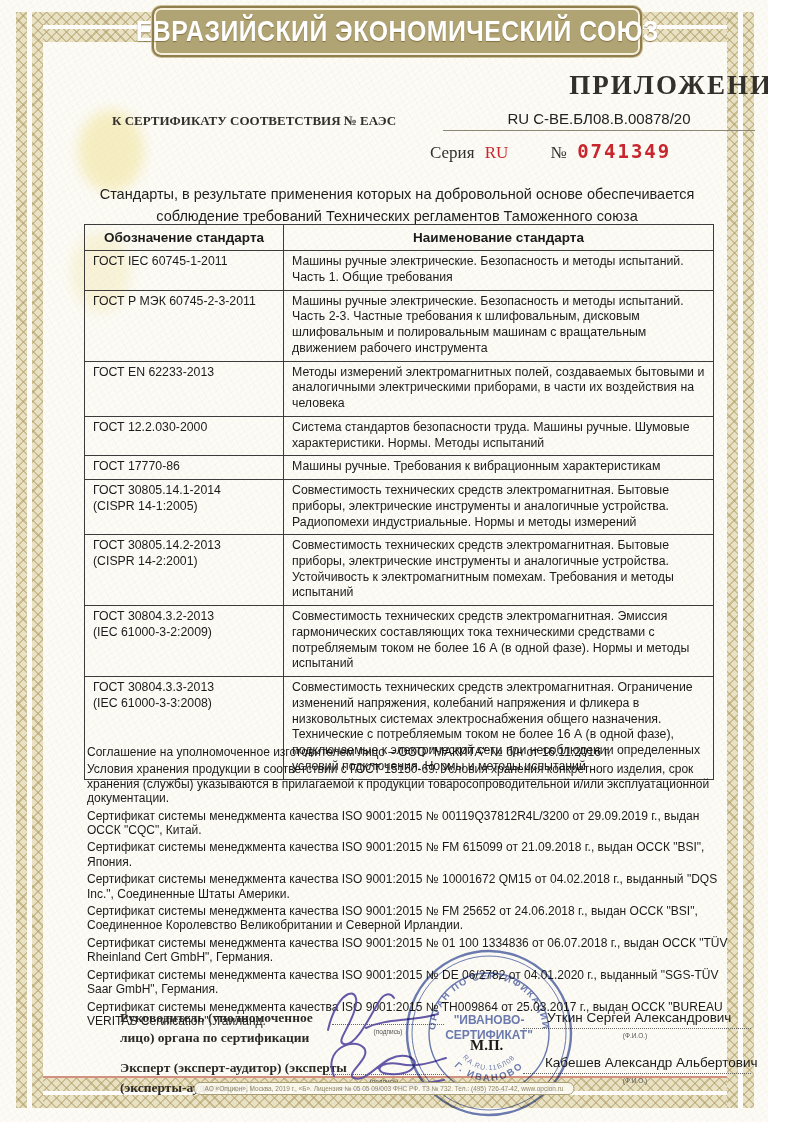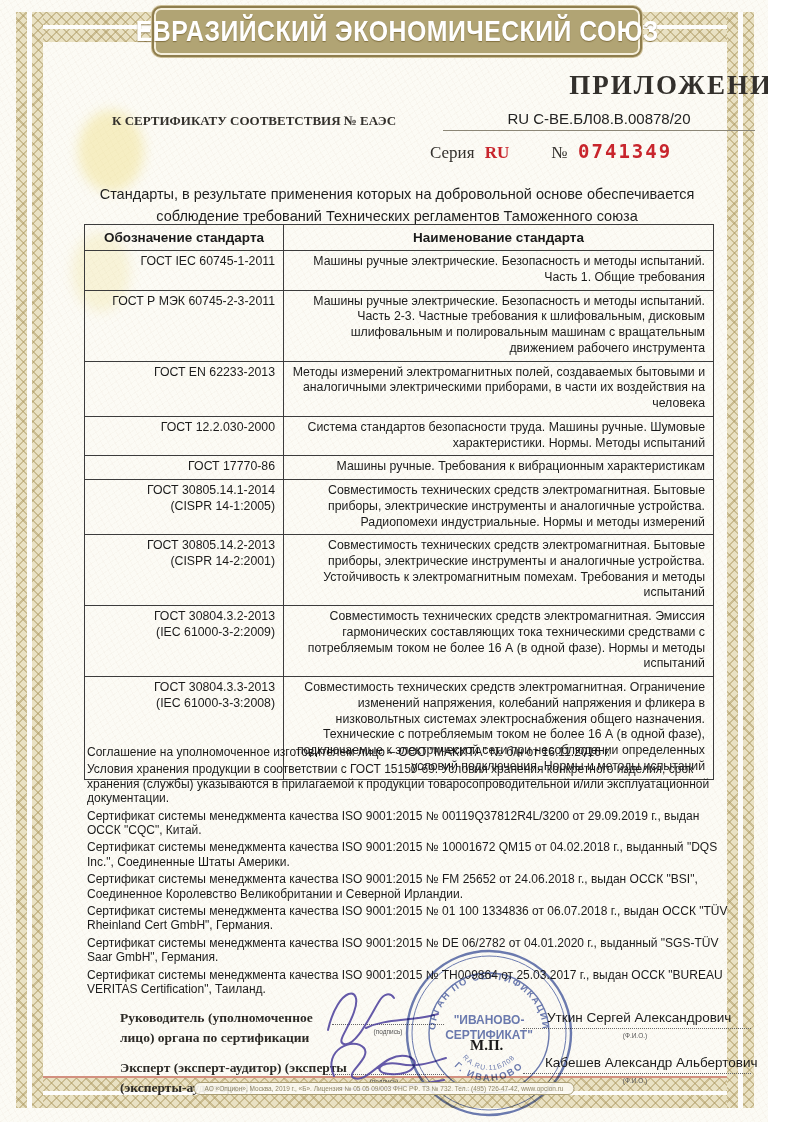--- a/index.html
+++ b/index.html
@@ -44,32 +44,32 @@
          font-family:"Liberation Serif",serif;font-weight:700;font-size:27px;
          letter-spacing:2px;color:#33302c;}
   .subtitle-row{position:absolute;left:112px;top:113px;width:660px;
          font-family:"Liberation Serif",serif;font-weight:700;font-size:13px;color:#33302c;}
   .cert-no{position:absolute;left:443px;top:110px;width:312px;
          font-family:"Liberation Sans",sans-serif;font-weight:400;font-size:15px;color:#222;
          border-bottom:1.5px solid #8b8676;padding-bottom:3px;text-align:center;}
   .series-row{position:absolute;left:430px;top:140px;width:330px;
          font-family:"Liberation Serif",serif;font-size:17px;color:#33302c;}
   .series-label{font-weight:400;}
-  .series-value{color:#c8252c;font-weight:700;margin-left:6px;}
+  .series-value{color:#c8252c;font-weight:400;margin-left:6px;}
   .num-sign{margin-left:38px;}
   .blank-number{color:#c8252c;font-family:"DejaVu Sans Mono",monospace;font-weight:700;
          letter-spacing:2px;margin-left:6px;font-size:19px;}
   
   .intro{position:absolute;left:72px;top:184px;width:650px;text-align:center;
          font-size:14.5px;line-height:1.5;color:#1e1e1e;}
   
   .std-table{position:absolute;left:84px;top:224px;width:630px;border-collapse:collapse;
          font-size:12.3px;line-height:1.28;color:#1b1b1b;}
   .std-table th,.std-table td{border:1.6px solid #3c3c3c;vertical-align:top;
-         padding:3px 8px 4px 8px;text-align:right;}
+         padding:3px 8px 4px 8px;text-align:left;}
   .std-table th{font-size:13.5px;font-weight:700;text-align:center;padding:4px 0;}
   .col-code{width:198px;}
   
   .notes{position:absolute;left:84px;top:742px;width:650px;font-size:12px;
          line-height:14.4px;color:#1b1b1b;}
   .notes p{margin:3px;}
   
   .sig-label{position:absolute;left:120px;width:228px;
          font-family:"Liberation Serif",serif;font-weight:700;font-size:13.5px;
          line-height:1.45;color:#2c2a26;}
@@ -182,20 +182,21 @@
         </td>
         <td>Совместимость технических средств электромагнитная. Ограничение изменений напряжения, колебаний напряжения и фликера в низковольтных системах электроснабжения общего назначения. Технические с потребляемым током не более 16 А (в одной фазе), подключаемые к электрической сети при несоблюдении определенных условий подключения. Нормы и методы испытаний</td>
       </tr>
     </tbody>
   </table>
 
   <div class="notes">
     <p>Соглашение на уполномоченное изготовителем лицо – ООО "МАКИТА" № б/н от 16.11.2016 г.</p>
     <p>Условия хранения продукции в соответствии с ГОСТ 15150-69. Условия хранения конкретного изделия, срок хранения (службы) указываются в прилагаемой к продукции товаросопроводительной и/или эксплуатационной документации.</p>
     <p>Сертификат системы менеджмента качества ISO 9001:2015 № 00119Q37812R4L/3200 от 29.09.2019 г., выдан ОССК "CQC", Китай.</p>
+    <p>Сертификат системы менеджмента качества ISO 9001:2015 № FM 615099 от 21.09.2018 г., выдан ОССК "BSI", Япония.</p>
     <p>Сертификат системы менеджмента качества ISO 9001:2015 № 10001672 QM15 от 04.02.2018 г., выданный "DQS Inc.", Соединенные Штаты Америки.</p>
     <p>Сертификат системы менеджмента качества ISO 9001:2015 № FM 25652 от 24.06.2018 г., выдан ОССК "BSI", Соединенное Королевство Великобритании и Северной Ирландии.</p>
     <p>Сертификат системы менеджмента качества ISO 9001:2015 № 01 100 1334836 от 06.07.2018 г., выдан ОССК "TÜV Rheinland Cert GmbH", Германия.</p>
     <p>Сертификат системы менеджмента качества ISO 9001:2015 № DE 06/2782 от 04.01.2020 г., выданный "SGS-TÜV Saar GmbH", Германия.</p>
     <p>Сертификат системы менеджмента качества ISO 9001:2015 № TH009864 от 25.03.2017 г., выдан ОССК "BUREAU VERITAS Certification", Таиланд.</p>
   </div>
 
   <div class="sig-label sig-label-1">Руководитель (уполномоченное лицо) органа по сертификации</div>
   <div class="sig-label sig-label-2">Эксперт (эксперт-аудитор) (эксперты (эксперты-аудиторы))</div>
 

